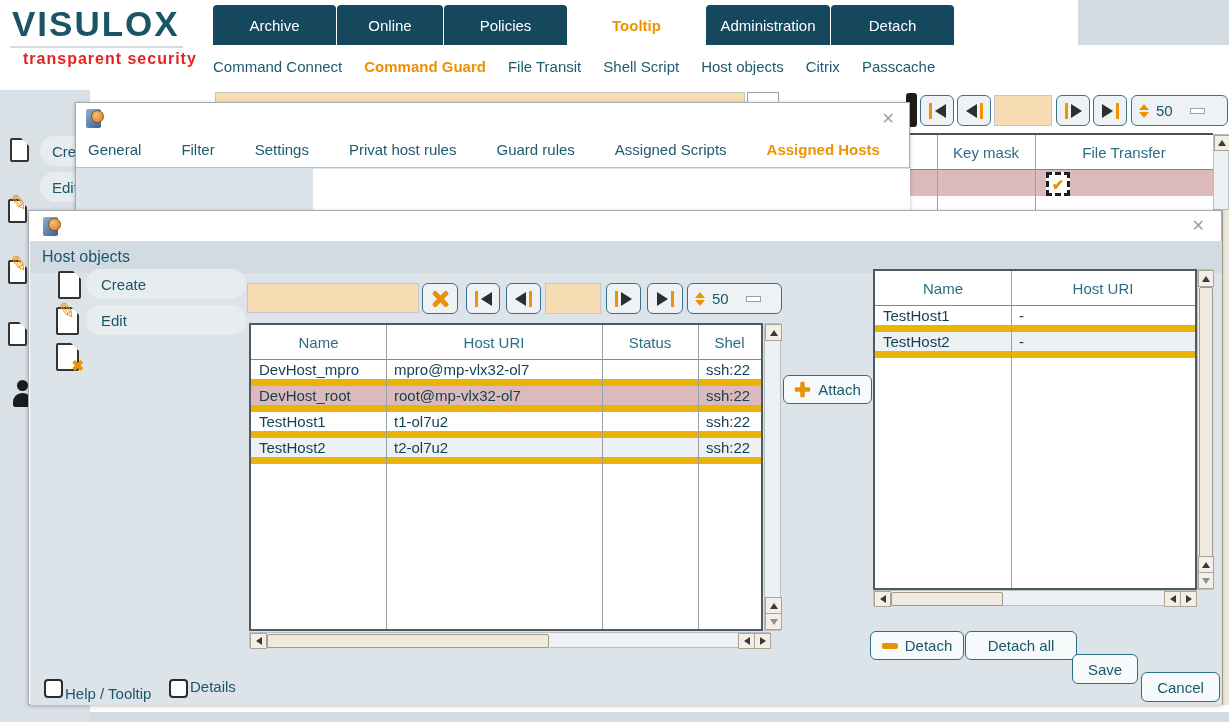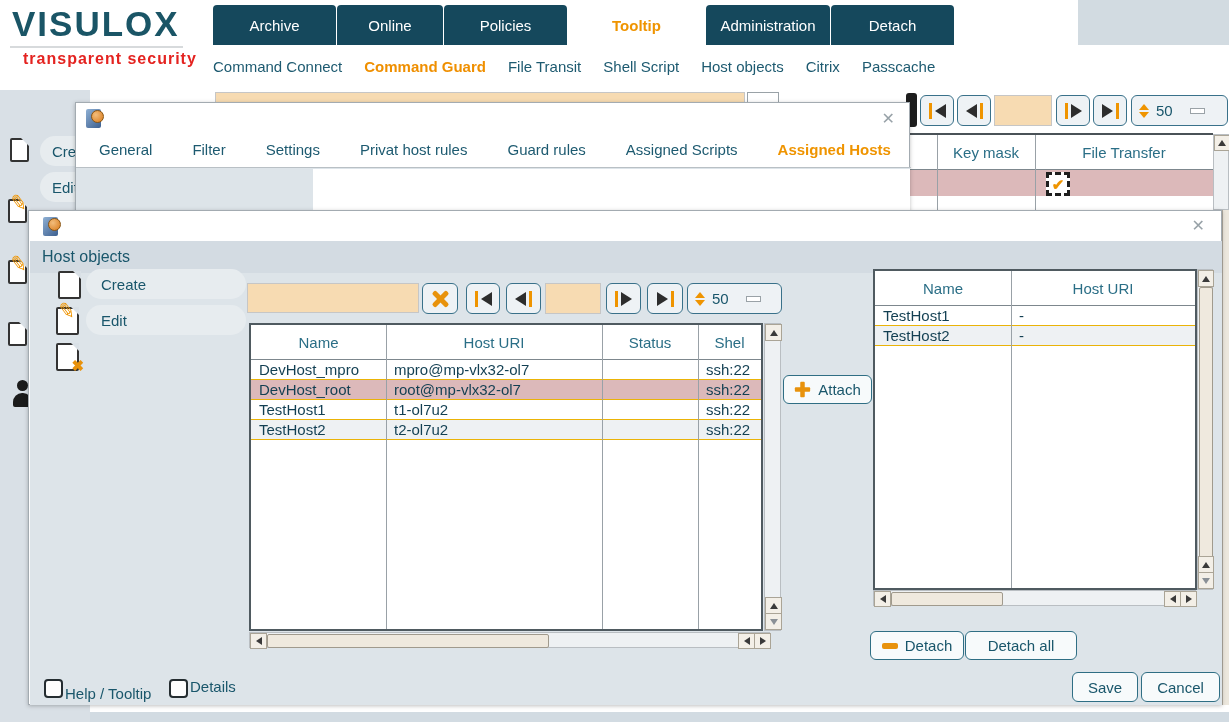--- a/index.html
+++ b/index.html
@@ -57,30 +57,30 @@
   .icon-person::before{content:'';position:absolute;left:5px;top:0;width:11px;height:11px;border-radius:50%;background:#1b1b1b;}
   .icon-person::after{content:'';position:absolute;left:1px;top:13px;width:19px;height:14px;border-radius:9px 9px 2px 2px;background:#1b1b1b;}
   .appic{width:15px;height:19px;background:linear-gradient(135deg,#8fb0d4,#3c5f8f);border-radius:2px;position:relative;}
   .appic::after{content:'';position:absolute;right:-3px;top:1px;width:11px;height:11px;border-radius:50%;
      background:radial-gradient(circle at 35% 35%,#f2bd7c,#d97a1a);border:1px solid #8a5410;}
   .cb{width:15px;height:15px;background:#fdfdfd;border:2px solid #242c30;border-radius:4px;}
   .cb-dash{width:18px;height:18px;background:#fff;border:3px dashed #1e1e1e;display:flex;align-items:center;justify-content:center;
      font-size:15px;font-weight:700;color:#ef9400;line-height:15px;}
   
   .dlg{background:#ffffff;border:1px solid #a3abb1;box-shadow:0 1px 4px rgba(0,0,0,.25);}
-  .dlg-tabs{display:flex;gap:40px;padding-left:23px;font-size:15px;color:#1d5a70;align-items:center;justify-content:flex-end;}
+  .dlg-tabs{display:flex;gap:40px;padding-left:12px;font-size:15px;color:#1d5a70;align-items:center;justify-content:flex-end;}
   .dlg-tabs .active{color:#ef9400;font-weight:700;}
   .divline{height:1px;background:#b9c0c5;}
   .graybody{background:#dde4e9;}
   .headstrip{background:#d3dbe2;}
   
   .tbl{background:#fff;border:2px solid #4f5a60;position:absolute;box-sizing:border-box;overflow:hidden;}
   .thead{display:grid;align-items:center;height:34px;border-bottom:1px solid #7d878d;
          color:#2a6e86;font-size:15px;text-align:center;}
-  .trow{display:grid;height:19px;line-height:19px;font-size:15px;color:#123f52;border-bottom:1px solid #eab308;}
+  .trow{display:grid;height:19px;line-height:19px;font-size:15px;color:#123f52;border-bottom:7px solid #eab308;}
   .trow.alt{background:#eef1f3;} .trow.sel{background:#dcb9ba;}
   .tcell{padding-left:8px;white-space:nowrap;overflow:hidden;}
   .cols-avail{grid-template-columns:135px 216px 96px 1fr;}
   .cols-assigned{grid-template-columns:136px 1fr;}
   .vline{position:absolute;top:0;bottom:0;width:1px;background:#99a1a7;z-index:5;}
   
   .sbtrack{background:#eef1f3;border:1px solid #b9bec2;}
   .sbbtn{background:#f3efe7;border:1px solid #aaa496;display:flex;align-items:center;justify-content:center;}
   .sbthumb{background:#efe9de;border:1px solid #a09a8d;border-radius:2px;}
   .sa-u{width:0;height:0;border-left:4px solid transparent;border-right:4px solid transparent;border-bottom:6px solid #3a3a3a;}
@@ -410,21 +410,21 @@
       <span>Detach</span>
     </div>
     <div class="btnw" style="position:absolute;left:936px;top:420px;width:110px;height:27px">
       <span>Detach all</span>
     </div>
 
     <span class="cb" style="position:absolute;left:15px;top:468px"></span>
     <span class="fs15 teal" style="position:absolute;left:36px;top:474px">Help / Tooltip</span>
     <span class="cb" style="position:absolute;left:140px;top:468px"></span>
     <span class="fs15 teal" style="position:absolute;left:161px;top:467px">Details</span>
-    <div class="btnw" style="position:absolute;left:1043px;top:461px;width:64px;height:28px">
+    <div class="btnw" style="position:absolute;left:1043px;top:443px;width:64px;height:28px">
       <span>Save</span>
     </div>
     <div class="btnw" style="position:absolute;left:1112px;top:461px;width:77px;height:28px">
       <span>Cancel</span>
     </div>
   </div>
 
 </div>
 
 </body></html>

